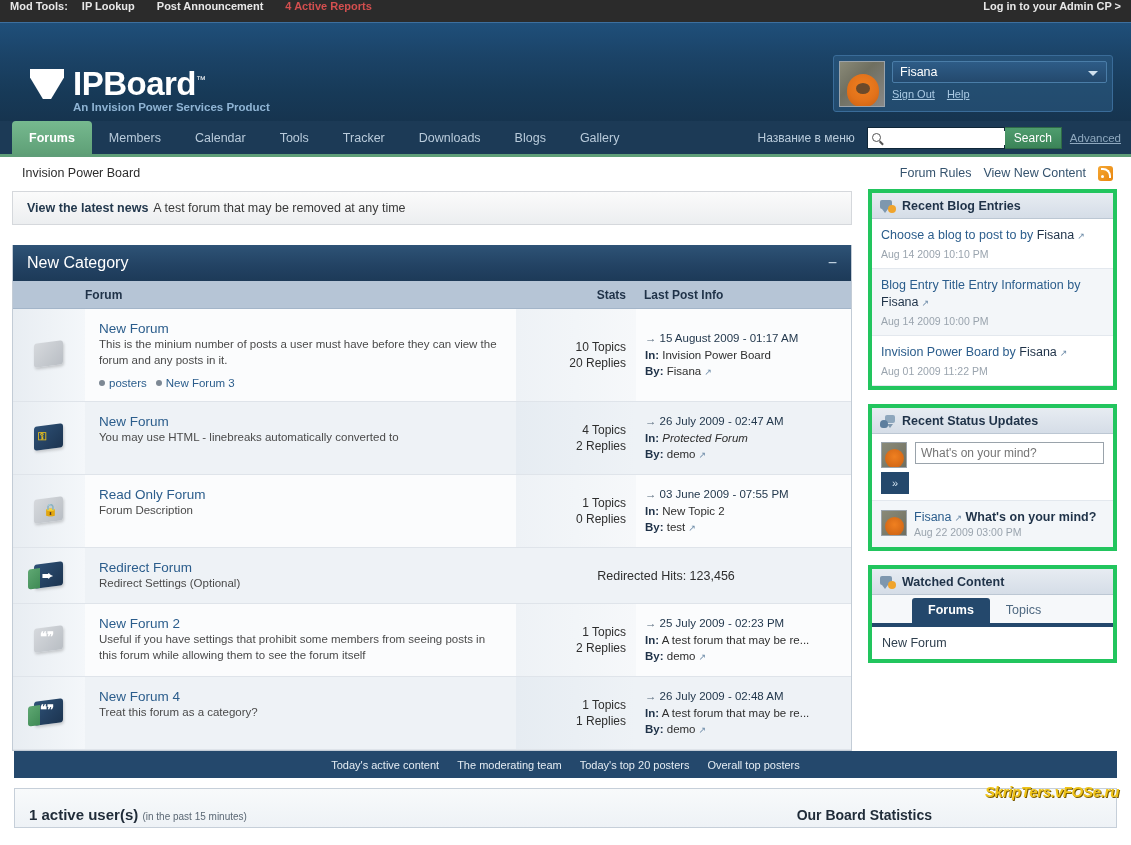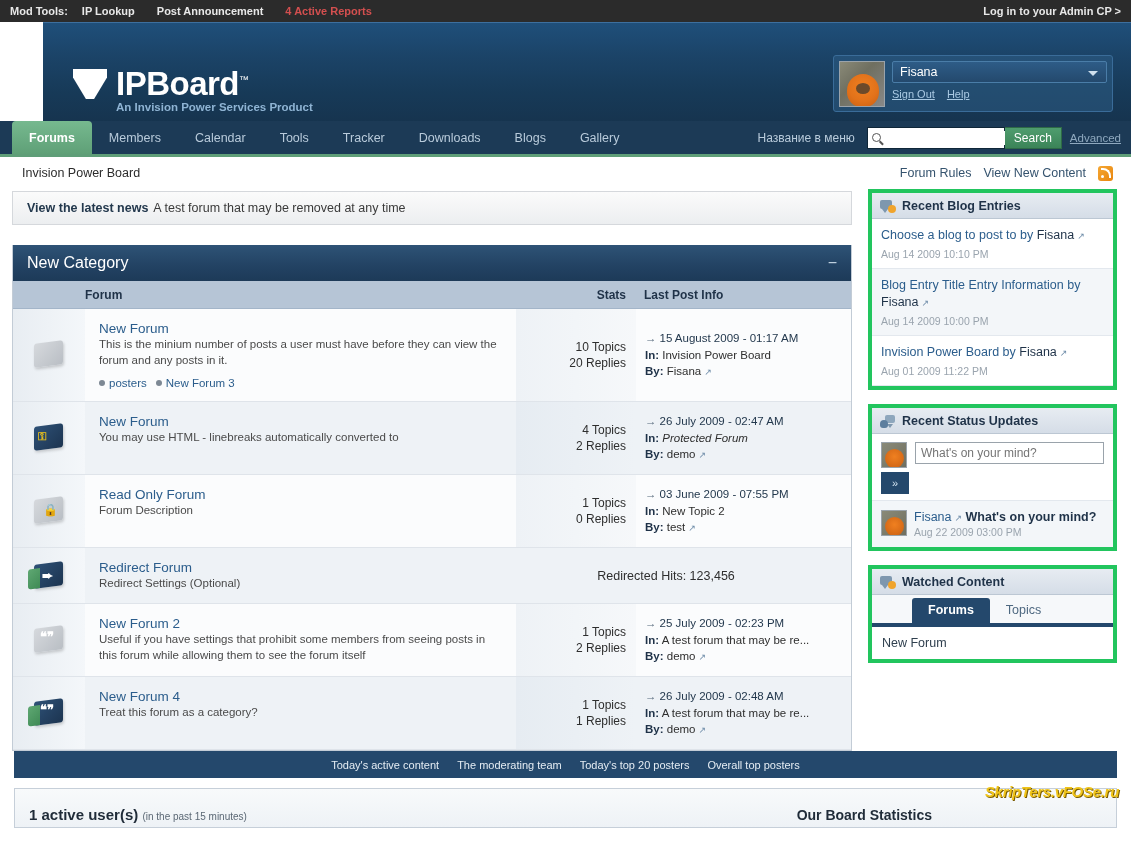--- a/index.html
+++ b/index.html
@@ -8,35 +8,34 @@
     font-family: "Liberation Sans", sans-serif;
     font-size: 12px;
     background: #ffffff;
     overflow: hidden;
   }
   a { text-decoration: none; color: inherit; }
 
   
   .modbar {
     height: 22px; background: #2b2b2b; color: #dcdcdc;
-    display: flex; align-items: center; padding: 0 10px;
+    display: flex; align-items: flex-start; padding: 0 10px;
     font-size: 11px; position: relative;
   }
   .modbar .label { font-weight: bold; color: #e8e8e8; margin-right: 14px; }
   .modbar .mlink { margin-right: 22px; color: #e8e8e8; font-weight: bold; }
   .modbar .reports { color: #d34f4f; font-weight: bold; }
   .modbar .admincp { margin-left: auto; color: #e8e8e8; font-weight: bold; }
 
   
   .header {
     height: 99px;
     background: linear-gradient(to bottom, #1f4f7a 0%, #1b4367 35%, #173a58 70%, #16344f 100%);
     position: relative;
     border-top: 1px solid #3d6f9e;
-    margin-left: 43px;
   }
   .logo-wrap { position: absolute; left: 30px; top: 38px; display: flex; align-items: flex-start; }
   .logo-mark {
     width: 34px; height: 30px; margin-right: 9px; margin-top: 8px;
     background: #ffffff;
     clip-path: polygon(0 0, 100% 0, 100% 28%, 62% 100%, 38% 100%, 0 28%);
   }
   .logo-text { color: #ffffff; font-size: 33px; font-weight: bold; letter-spacing: -0.5px; line-height: 38px;}
   .logo-tm { font-size: 10px; vertical-align: super; font-weight: normal; }
   .logo-sub { color: #8fb4d4; font-size: 11.5px; font-weight: bold; margin-top: -2px; }

